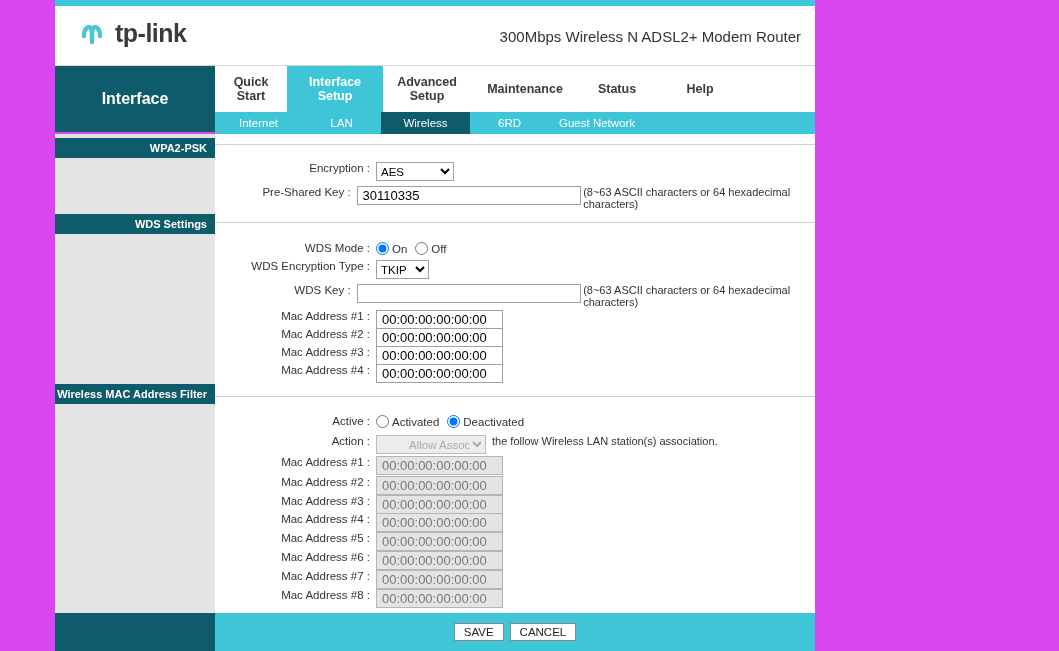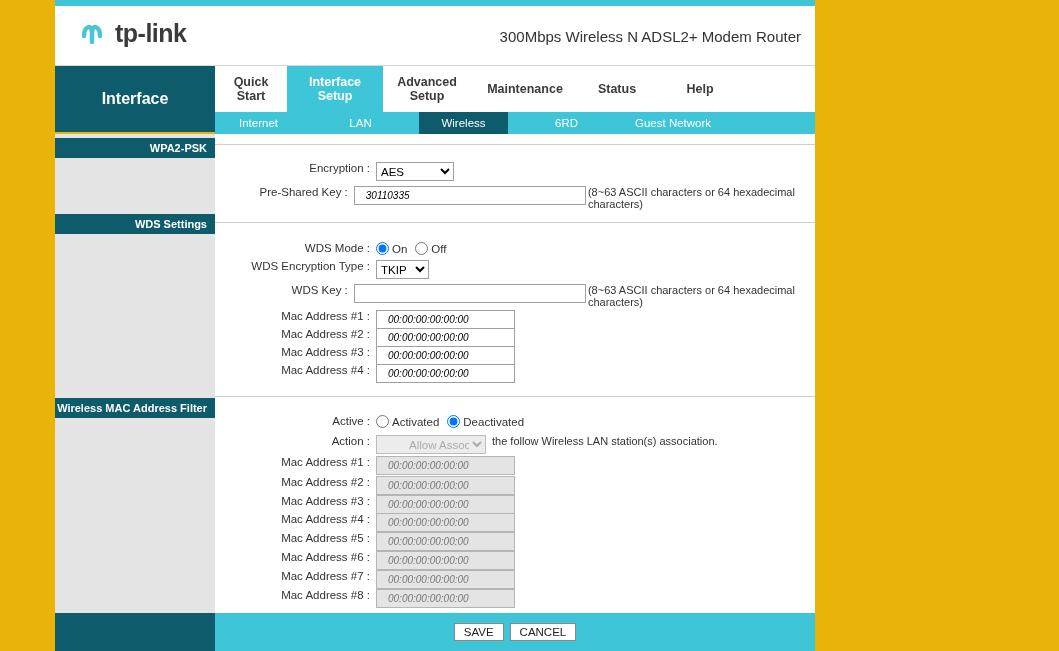--- a/index.html
+++ b/index.html
@@ -5,21 +5,21 @@
   html, body {
     margin: 0;
     padding: 0;
     background: #ffffff;
     font-family: "Liberation Sans", sans-serif;
   }
   #page {
     position: relative;
     width: 1059px;
     height: 651px;
-    background: #eab308;
+    background: #d946ef;
     overflow: hidden;
   }
   .topbar {
     position: absolute;
     left: 55px;
     top: 0px;
     width: 760px;
     height: 6px;
     background: #3ec6d8;
   }
@@ -110,21 +110,20 @@
   }
   .subnav {
     position: absolute;
     left: 215px;
     top: 112px;
     width: 600px;
     height: 22px;
     background: #3ec6d8;
     display: flex;
     align-items: center;
-    gap: 19px;
   }
   .subnav-item {
     font-size: 11.5px;
     color: #ffffff;
     text-align: center;
     cursor: pointer;
     height: 22px;
     line-height: 22px;
   }
   .subnav-item.active {
@@ -178,27 +177,26 @@
   }
   .lbl {
     width: 155px;
     text-align: right;
     padding-right: 6px;
     font-size: 11.5px;
     color: #333;
   }
   input[type="text"] {
     font-family: "Liberation Sans", sans-serif;
-    font-size: 10px;
-    padding: 1px 11px;
+    font-size: 13px;
+    padding: 1px 5px;
     border: 1px solid #a0a0a0;
     background: #ffffff;
     height: 15px;
     box-sizing: content-box;
-    font-style: italic;
   }
   input[disabled] {
     background: #e4e4e4;
     color: #777;
     border: 1px solid #b5b5b5;
   }
   select {
     font-family: "Liberation Sans", sans-serif;
     font-size: 11.5px;
     border: 1px solid #a0a0a0;
@@ -302,21 +300,21 @@
     <div class="subnav-item" style="width:87px;">Internet</div>
     <div class="subnav-item" style="width:79px;">LAN</div>
     <div class="subnav-item active" style="width:89px;">Wireless</div>
     <div class="subnav-item" style="width:79px;">6RD</div>
     <div class="subnav-item" style="width:115px;text-align:left;padding-left:10px;box-sizing:border-box;">Guest Network</div>
   </div>
 
   <div class="leftcol"></div>
   <div class="section-label" style="top:138px;">WPA2-PSK</div>
   <div class="section-label" style="top:214px;">WDS Settings</div>
-  <div class="section-label" style="top:398px;">Wireless MAC Address Filter</div>
+  <div class="section-label" style="top:384px;">Wireless MAC Address Filter</div>
 
   <div class="content">
 
     <div class="hr" style="top:10px;"></div>
 
     <div class="row" style="top:28px; left:0;">
       <div class="lbl">Encryption :</div>
       <select style="width:78px;">
         <option>AES</option>
       </select>

